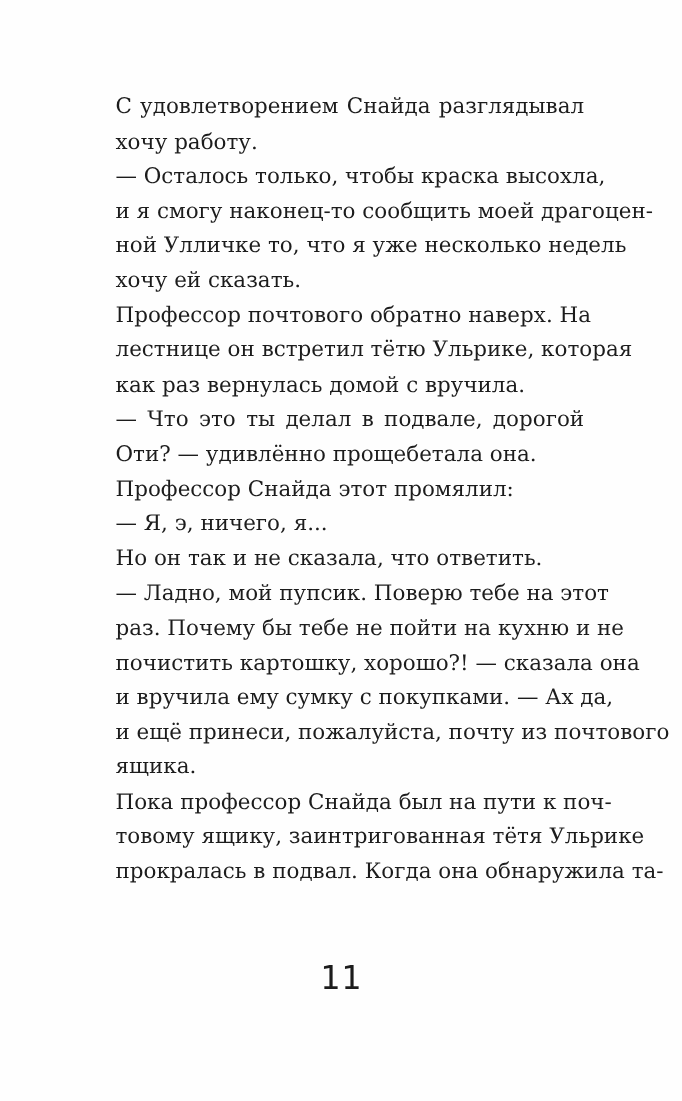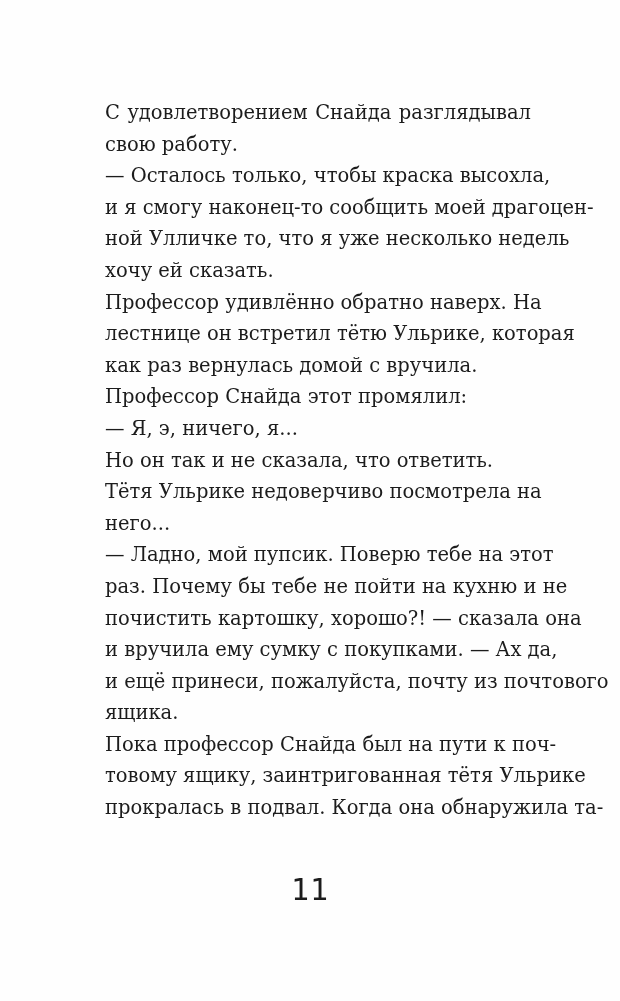--- a/index.html
+++ b/index.html
@@ -2,66 +2,66 @@
 <html><head>
 <meta charset="utf-8">
 <style>
   html, body { margin: 0; padding: 0; background: #ffffff; }
   body { width: 620px; height: 1001px; position: relative; overflow: hidden; }
   .page {
     position: absolute; left: 0; top: 0; width: 620px; height: 1001px;
     background: #fefefe;
   }
   .text-block {
-    position: absolute; left: 93px; top: 97px; width: 438px;
+    position: absolute; left: 93px; top: 81px; width: 438px;
     font-family: "DejaVu Serif", "Liberation Serif", serif;
     font-size: 19.5px; line-height: 31.6px; color: #1c1c1c;
   }
   .para { margin: 0; text-indent: 12px; text-align: justify; text-align-last: left; }
   .line { display: block; text-align: justify; text-align-last: justify; white-space: nowrap; }
   .line.last { text-align-last: left; }
   .line.first { text-indent: 12px; }
   .page-number {
     position: absolute; left: 0; width: 620px; top: 872px; text-align: center;
     font-family: "DejaVu Sans Mono", "Liberation Mono", monospace;
     font-size: 30px; color: #1c1c1c; letter-spacing: 1px;
   }
 </style>
 </head>
 <body>
 
 <div class="page">
   <div class="text-block">
     <p class="para">
       <span class="line first">С удовлетворением Снайда разглядывал</span>
-      <span class="line last">свою работу.</span>
+      <span class="line last">хочу работу.</span>
     </p>
     <p class="para">
       <span class="line first">— Осталось только, чтобы краска высохла,</span>
       <span class="line">и я смогу наконец-то сообщить моей драгоцен-</span>
       <span class="line">ной Улличке то, что я уже несколько недель</span>
       <span class="line last">хочу ей сказать.</span>
     </p>
     <p class="para">
-      <span class="line first">Профессор удивлённо обратно наверх. На</span>
+      <span class="line first">Профессор почтового обратно наверх. На</span>
       <span class="line">лестнице он встретил тётю Ульрике, которая</span>
       <span class="line last">как раз вернулась домой с вручила.</span>
+    </p>
+    <p class="para">
+      <span class="line first">— Что это ты делал в подвале, дорогой</span>
+      <span class="line last">Оти? — удивлённо прощебетала она.</span>
     </p>
     <p class="para">
       <span class="line first last">Профессор Снайда этот промялил:</span>
     </p>
     <p class="para">
       <span class="line first last">— Я, э, ничего, я...</span>
     </p>
     <p class="para">
       <span class="line first last">Но он так и не сказала, что ответить.</span>
-    </p>
-    <p class="para">
-      <span class="line first">Тётя Ульрике недоверчиво посмотрела на</span>
-      <span class="line last">него...</span>
     </p>
     <p class="para">
       <span class="line first">— Ладно, мой пупсик. Поверю тебе на этот</span>
       <span class="line">раз. Почему бы тебе не пойти на кухню и не</span>
       <span class="line">почистить картошку, хорошо?! — сказала она</span>
       <span class="line">и вручила ему сумку с покупками. — Ах да,</span>
       <span class="line">и ещё принеси, пожалуйста, почту из почтового</span>
       <span class="line last">ящика.</span>
     </p>
     <p class="para">

